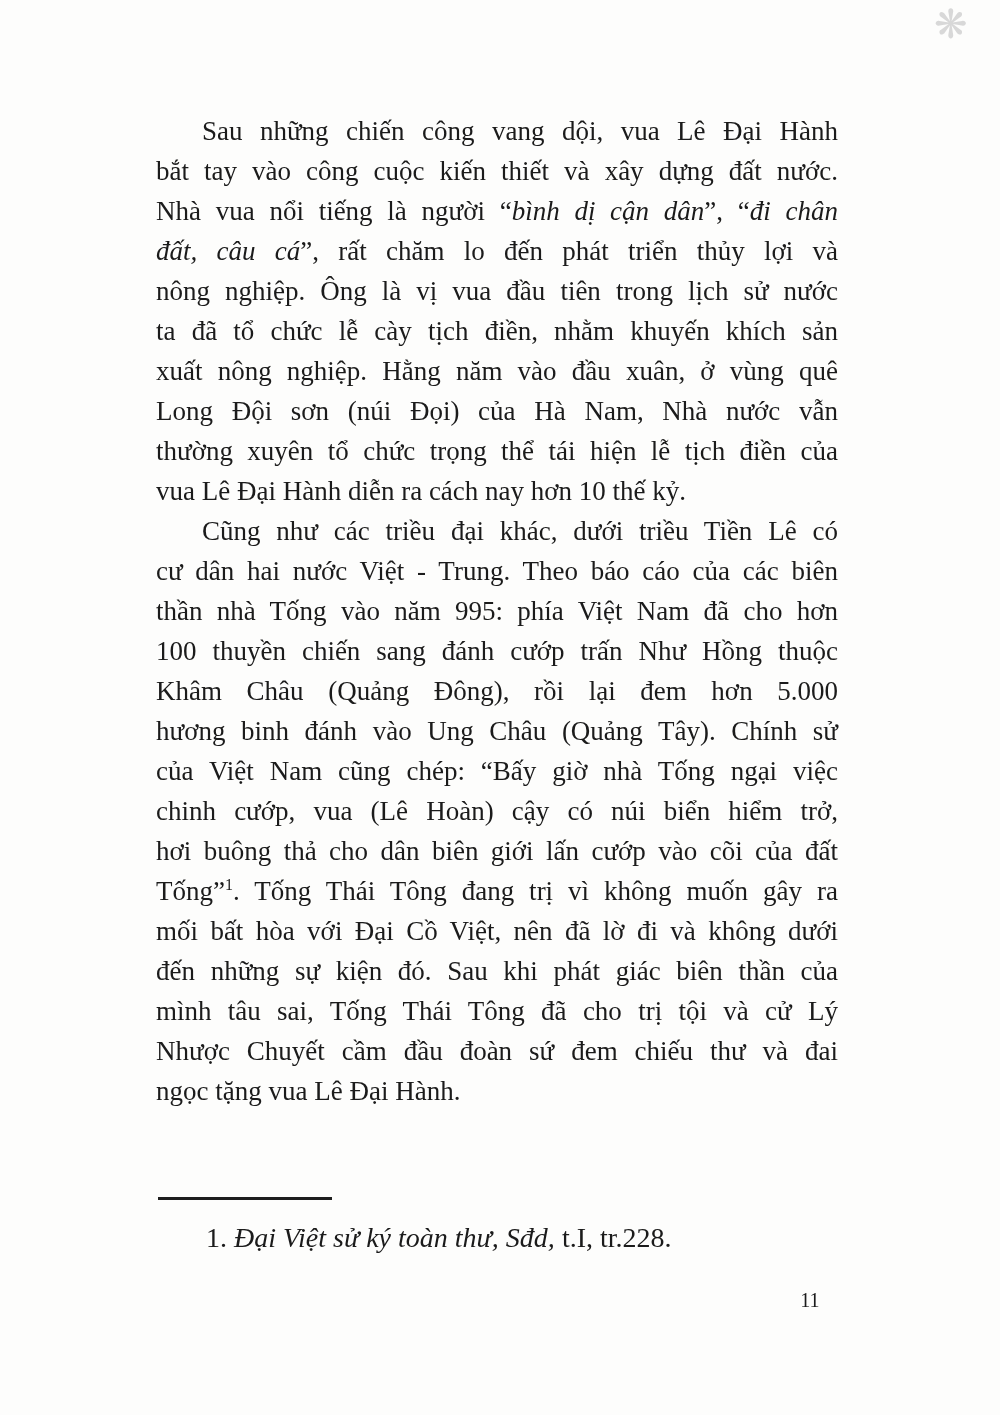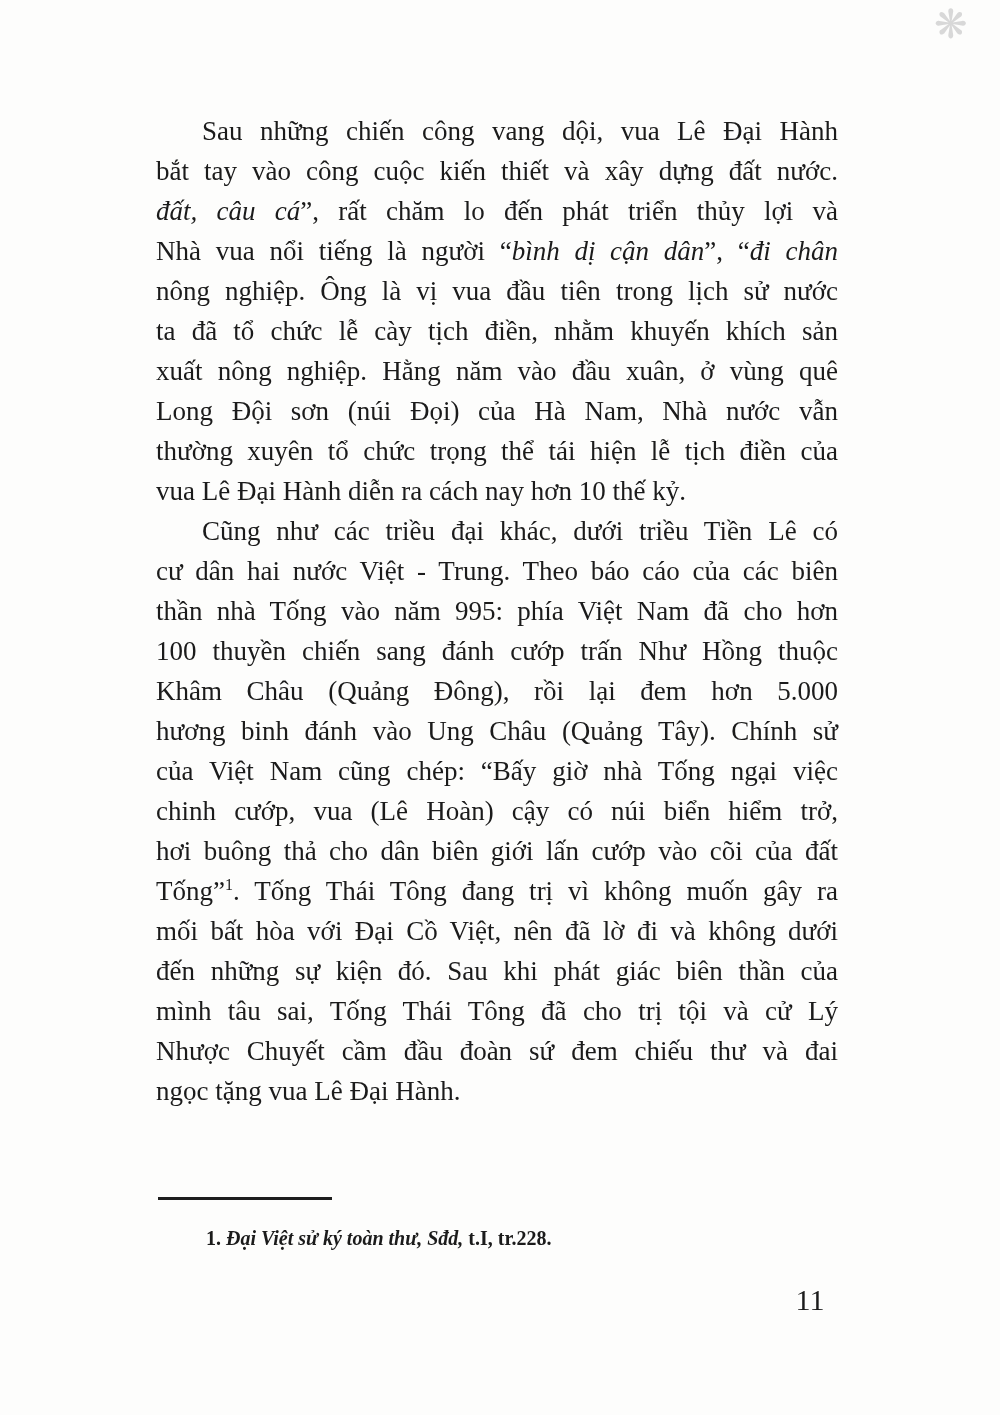--- a/index.html
+++ b/index.html
@@ -55,51 +55,50 @@
     height: 3px;
     background: #1e1e1e;
   }
   .footnote {
     position: absolute;
     left: 156px;
     top: 1220px;
     width: 682px;
   }
   .footnote .line {
-    font-size: 20px;
+    font-size: 28px;
     line-height: 36px;
     height: 36px;
     text-align: center;
     text-align-last: left;
     text-indent: 50px;
-    font-weight: bold;
   }
   .page-number {
     position: absolute;
     left: 770px;
     top: 1280px;
     width: 80px;
     text-align: center;
-    font-size: 30px;
+    font-size: 20px;
     line-height: 40px;
   }
 </style>
 </head>
 <body>
 
 <div class="page">
 
   <span class="ornament">❋</span>
 
   <div class="content">
     <div class="paragraph">
         <div class="line first"><span>Sau những chiến công vang dội, vua Lê Đại Hành</span></div>
         <div class="line"><span>bắt tay vào công cuộc kiến thiết và xây dựng đất nước.</span></div>
+        <div class="line"><span>Nhà vua nổi tiếng là người “</span><i>bình dị cận dân</i><span>”, “</span><i>đi chân</i></div>
         <div class="line"><i>đất, câu cá</i><span>”, rất chăm lo đến phát triển thủy lợi và</span></div>
-        <div class="line"><span>Nhà vua nổi tiếng là người “</span><i>bình dị cận dân</i><span>”, “</span><i>đi chân</i></div>
         <div class="line"><span>nông nghiệp. Ông là vị vua đầu tiên trong lịch sử nước</span></div>
         <div class="line"><span>ta đã tổ chức lễ cày tịch điền, nhằm khuyến khích sản</span></div>
         <div class="line"><span>xuất nông nghiệp. Hằng năm vào đầu xuân, ở vùng quê</span></div>
         <div class="line"><span>Long Đội sơn (núi Đọi) của Hà Nam, Nhà nước vẫn</span></div>
         <div class="line"><span>thường xuyên tổ chức trọng thể tái hiện lễ tịch điền của</span></div>
         <div class="line last"><span>vua Lê Đại Hành diễn ra cách nay hơn 10 thế kỷ.</span></div>
       </div>
     <div class="paragraph">
         <div class="line first"><span>Cũng như các triều đại khác, dưới triều Tiền Lê có</span></div>
         <div class="line"><span>cư dân hai nước Việt - Trung. Theo báo cáo của các biên</span></div>

